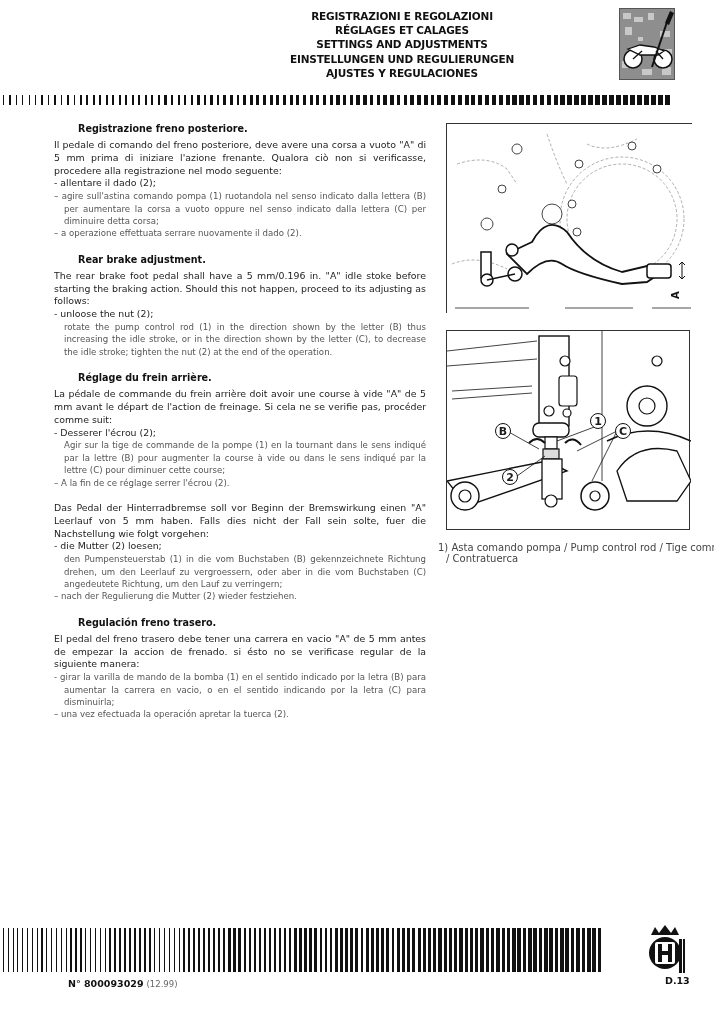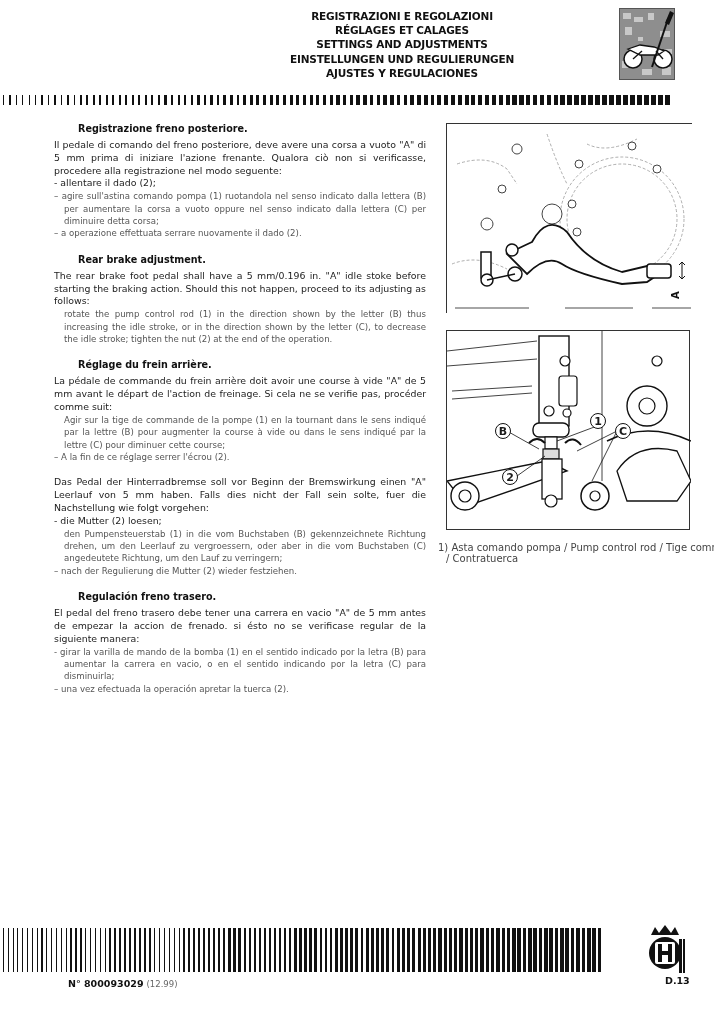--- a/index.html
+++ b/index.html
@@ -183,26 +183,28 @@
     <div class="sec-title">Registrazione freno posteriore.</div>
     <div class="para">Il pedale di comando del freno posteriore, deve avere una corsa a vuoto "A" di 5 mm prima di iniziare l'azione frenante. Qualora ciò non si verificasse, procedere alla registrazione nel modo seguente:</div>
     <div class="step">- allentare il dado (2);</div>
     <div class="step light">– agire sull'astina comando pompa (1) ruotandola nel senso indicato dalla lettera (B) per aumentare la corsa a vuoto oppure nel senso indicato dalla lettera (C) per diminuire detta corsa;</div>
     <div class="step light">– a operazione effettuata serrare nuovamente il dado (2).</div>
   </div>
 
   <div class="sec">
     <div class="sec-title">Rear brake adjustment.</div>
     <div class="para">The rear brake foot pedal shall have a 5 mm/0.196 in. "A" idle stoke before starting the braking action. Should this not happen, proceed to its adjusting as follows:</div>
+    <div class="step">- unloose the nut (2);</div>
     <div class="step light indent">rotate the pump control rod (1) in the direction shown by the letter (B) thus increasing the idle stroke, or in the direction shown by the letter (C), to decrease the idle stroke; tighten the nut (2) at the end of the operation.</div>
   </div>
 
   <div class="sec">
     <div class="sec-title">Réglage du frein arrière.</div>
     <div class="para">La pédale de commande du frein arrière doit avoir une course à vide "A" de 5 mm avant le départ de l'action de freinage. Si cela ne se verifie pas, procéder comme suit:</div>
+    <div class="step">- Desserer l'écrou (2);</div>
     <div class="step light indent">Agir sur la tige de commande de la pompe (1) en la tournant dans le sens indiqué par la lettre (B) pour augmenter la course à vide ou dans le sens indiqué par la lettre (C) pour diminuer cette course;</div>
     <div class="step light">– A la fin de ce réglage serrer l'écrou (2).</div>
   </div>
 
   <div class="sec">
     <div class="para">Das Pedal der Hinterradbremse soll vor Beginn der Bremswirkung einen "A" Leerlauf von 5 mm haben. Falls dies nicht der Fall sein solte, fuer die Nachstellung wie folgt vorgehen:</div>
     <div class="step">- die Mutter (2) loesen;</div>
     <div class="step light indent">den Pumpensteuerstab (1) in die vom Buchstaben (B) gekennzeichnete Richtung drehen, um den Leerlauf zu vergroessern, oder aber in die vom Buchstaben (C) angedeutete Richtung, um den Lauf zu verringern;</div>
     <div class="step light">– nach der Regulierung die Mutter (2) wieder festziehen.</div>
   </div>

